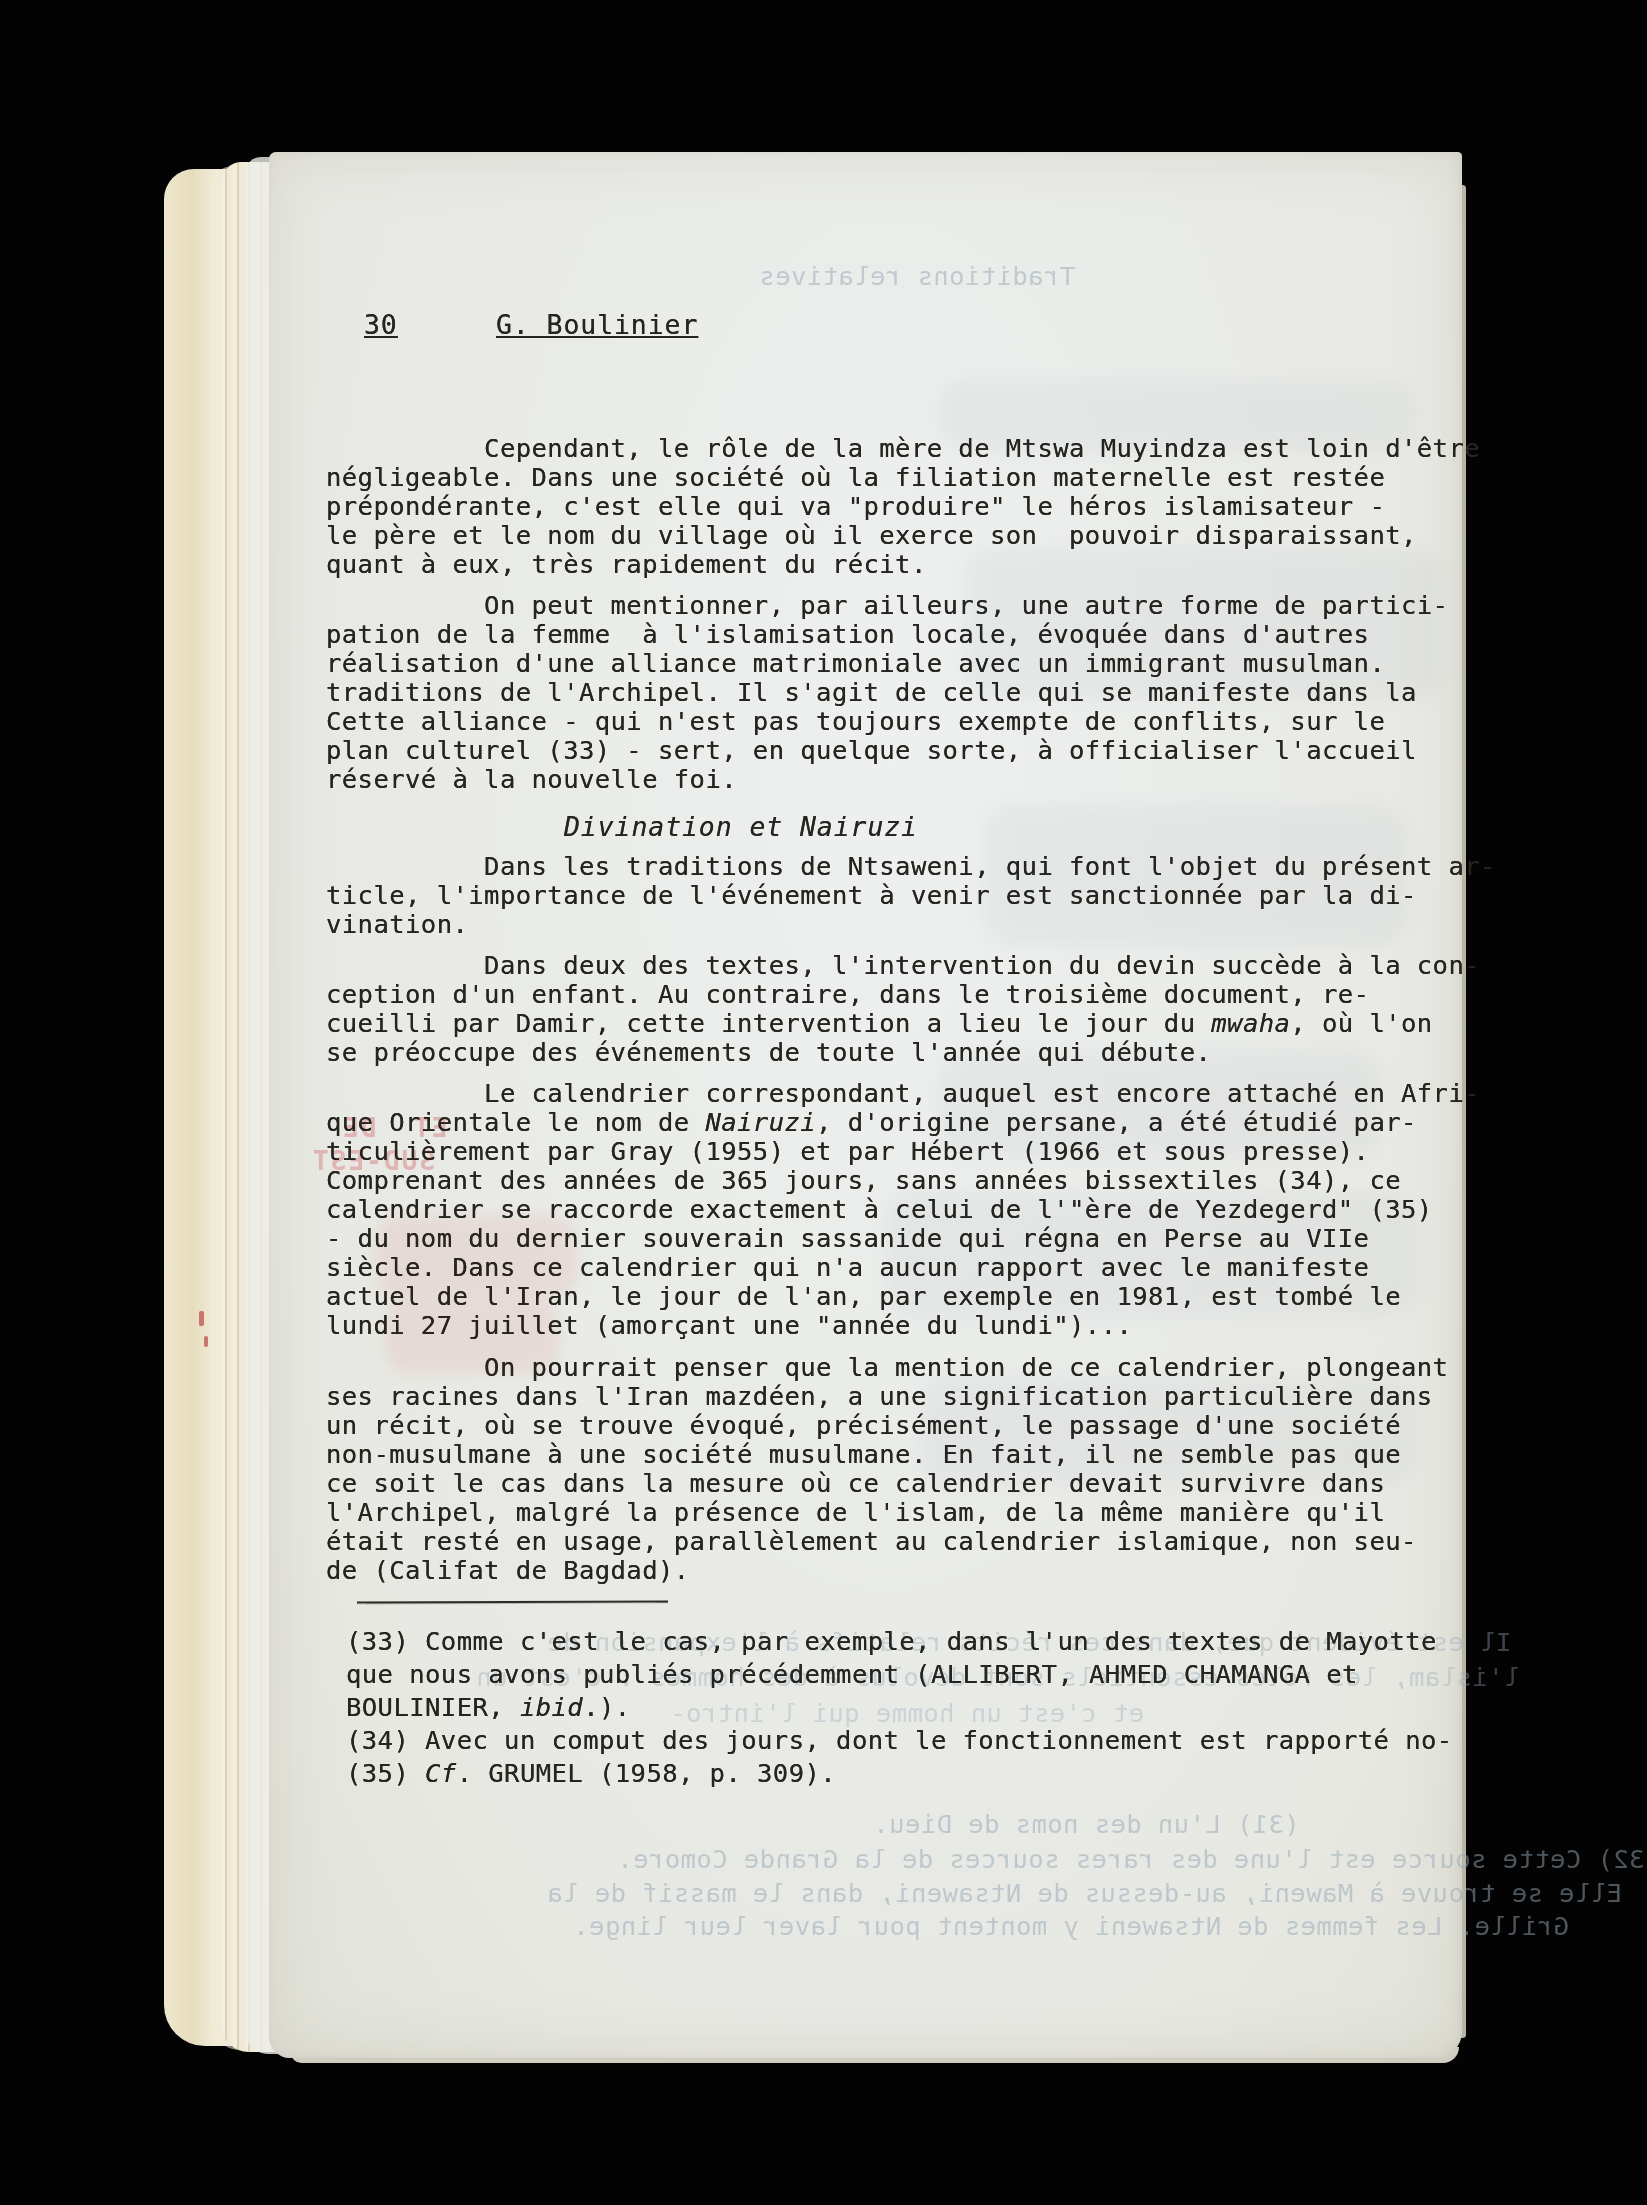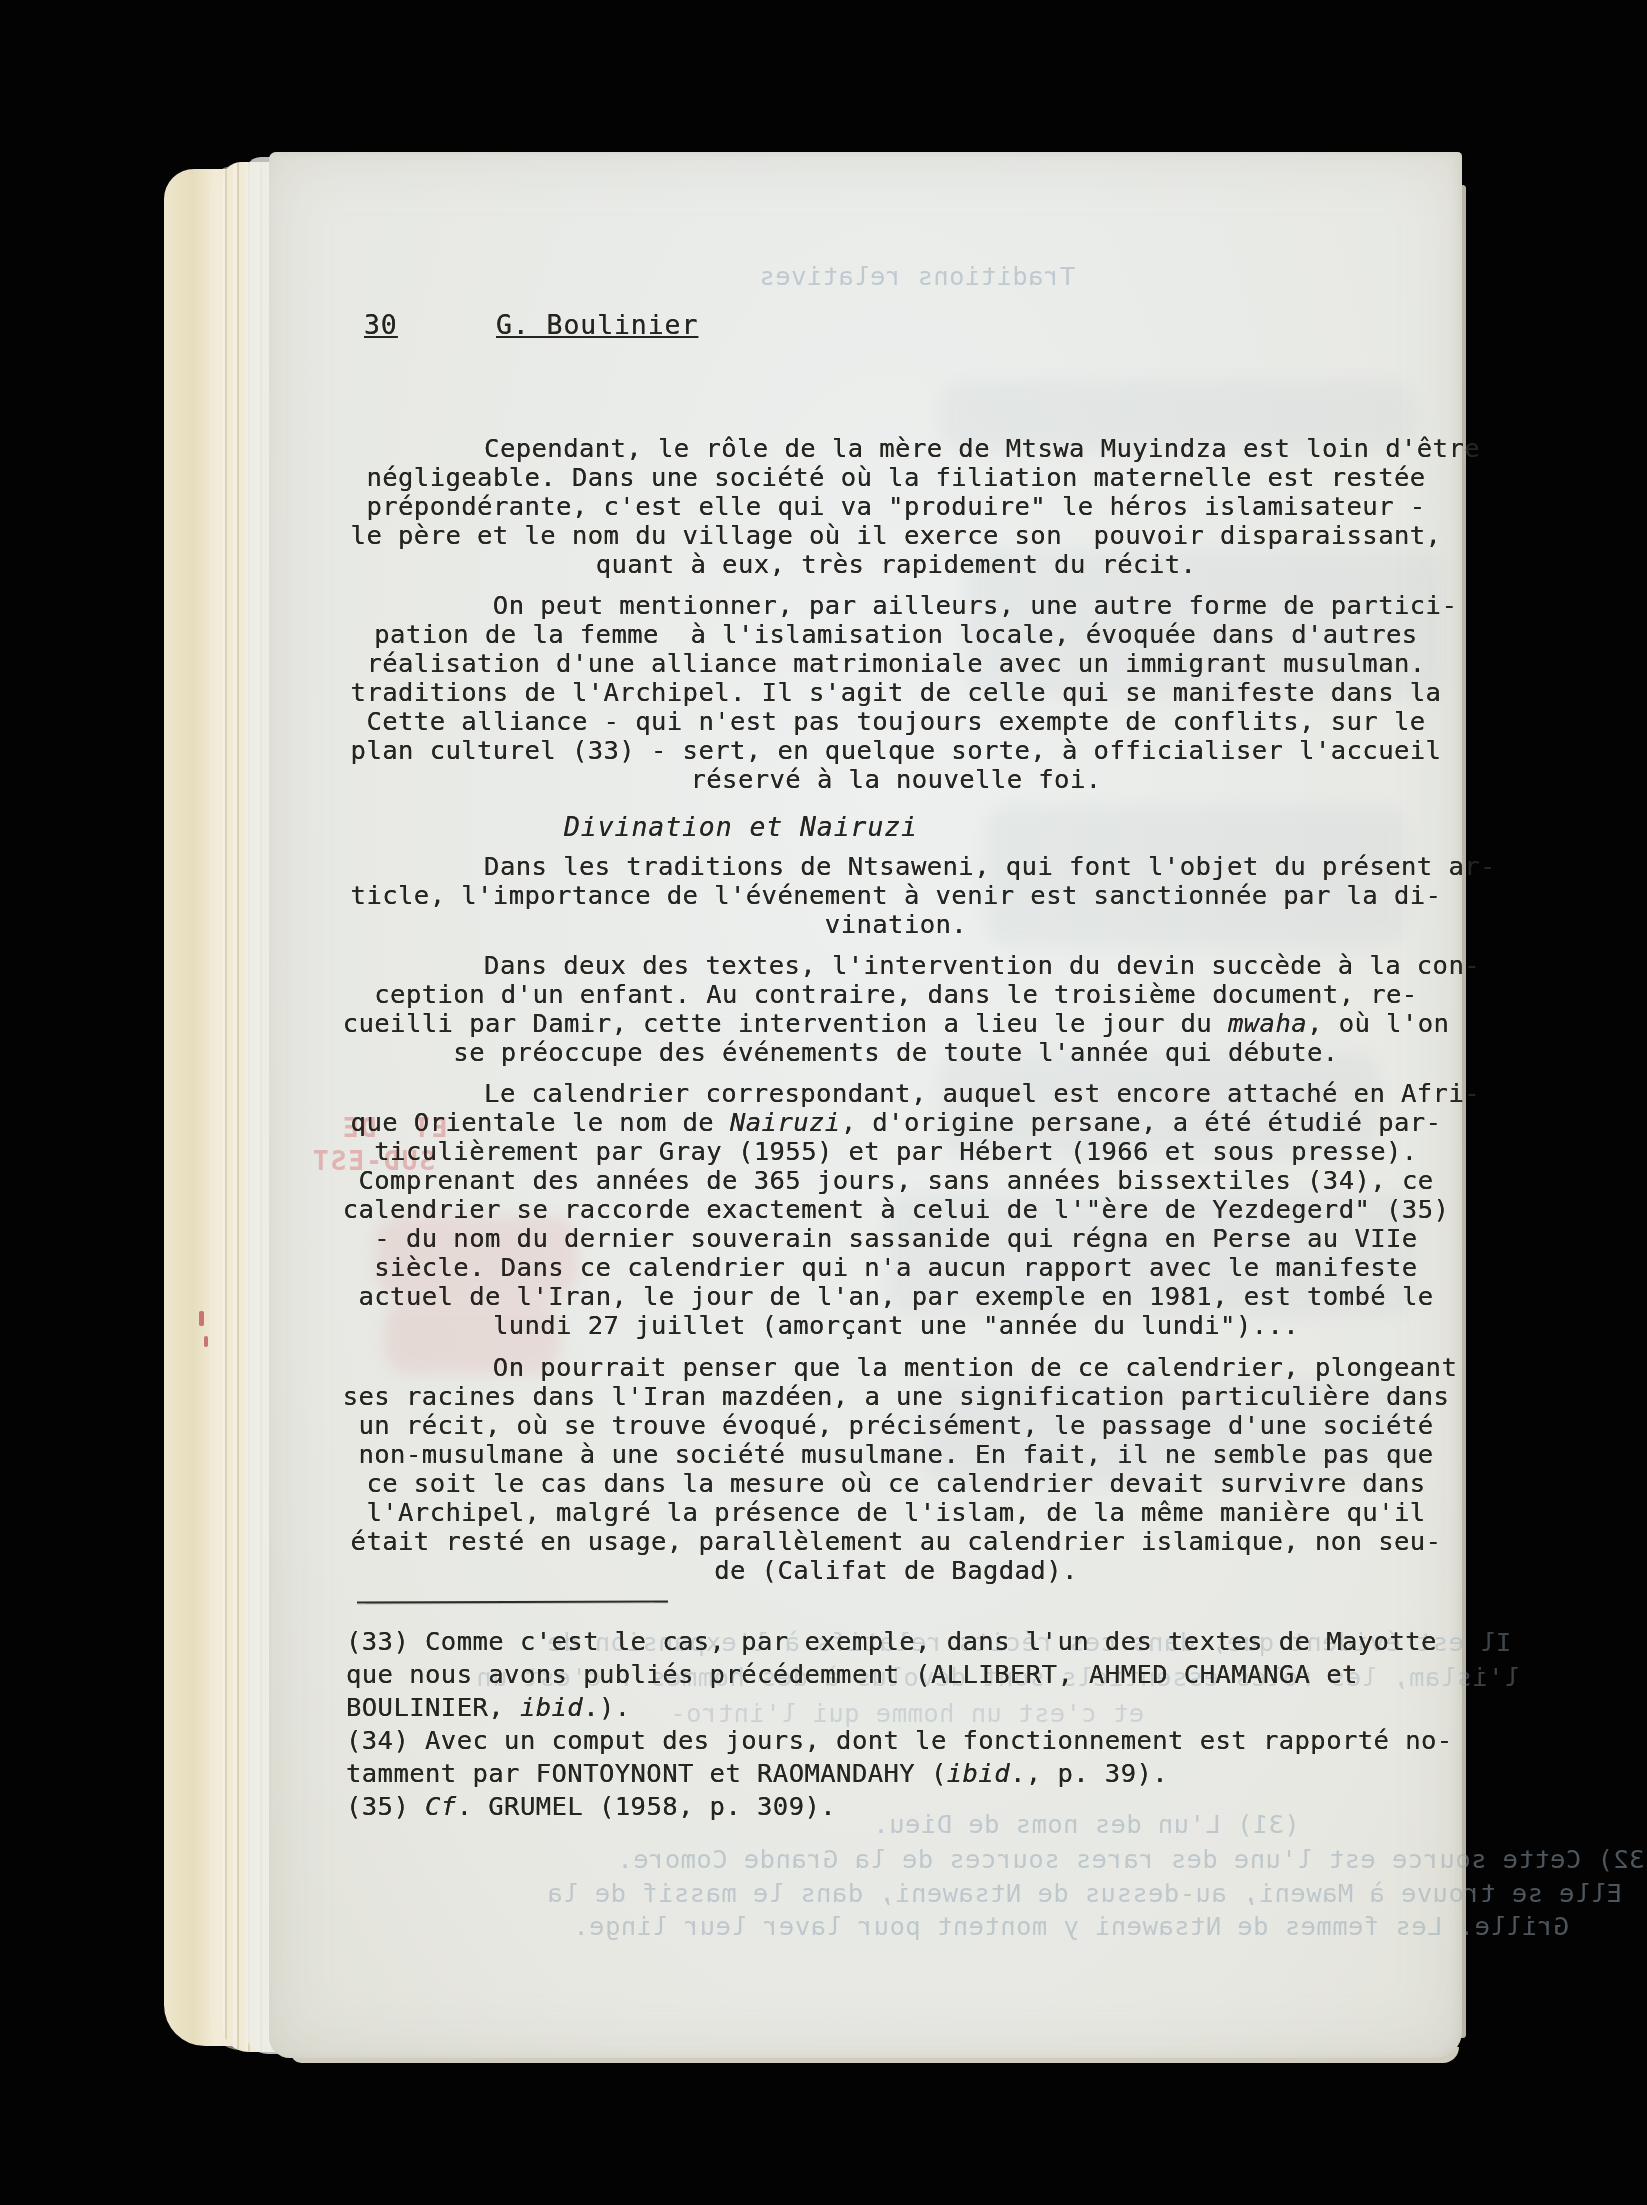--- a/index.html
+++ b/index.html
@@ -22,21 +22,21 @@
     background:#d8d4c6;border-radius:3.5px;opacity:.85;}
   
   .page{position:absolute;left:269px;top:152px;width:1193px;height:1906px;
     background:radial-gradient(ellipse at 52% 32%,#edf0ef 0%,#e9ebe8 42%,#e7e8e2 75%,#e1e1d8 100%);
     border-radius:7px 4.4px 26.5px 21px;
     box-shadow:inset 0 0 62px rgba(176,170,152,.28), inset -3.5px 0 8.8px rgba(150,145,130,.15);}
   
   .textblock{position:absolute;left:57px;top:282px;width:1140px;color:#26241f;}
   .tl{white-space:pre;font-size:25.6px;line-height:29px;letter-spacing:0.4px;
       text-shadow:0 0 0.4px rgba(35,32,28,.85);}
-  .para{margin:0 0 12.4px 0;text-align:center;}
+  .para{margin:0 0 12.4px 0;}
   .section-heading{margin:17.6px 0 10.6px 238px;font-style:italic;font-size:26.5px;line-height:29px;
       letter-spacing:0.9px;text-shadow:0 0 0.4px rgba(35,32,28,.8);}
   .pagehead{position:absolute;top:157px;font-size:26.5px;color:#26241f;letter-spacing:0.9px;
       text-shadow:0 0 0.4px rgba(35,32,28,.85);white-space:pre;text-decoration:underline;}
   .fnrule{width:311px;height:0;border-top:2.6px solid #2d2b26;margin:16px 0 22px 31px;
       transform:rotate(-.2deg);box-shadow:0 0.9px 0 rgba(45,43,38,.25);}
   .fn .tl{line-height:33px;margin-left:20px;}
   
   .ghost{position:absolute;transform:scaleX(-1);color:#96a7b6;opacity:.5;
       filter:blur(0.7px);font-size:25.6px;white-space:pre;letter-spacing:0.4px;}
@@ -138,21 +138,20 @@
 
       <div class="fnrule"></div>
 
       <div class="fn">
           <div class="tl">(33) Comme c'est le cas, par exemple, dans l'un des textes de Mayotte</div>
           <div class="tl">que nous avons publiés précédemment (ALLIBERT, AHMED CHAMANGA et</div>
           <div class="tl">BOULINIER, <i>ibid</i>.).</div>
         </div>
       <div class="fn">
           <div class="tl">(34) Avec un comput des jours, dont le fonctionnement est rapporté no-</div>
-          <div class="tl">tamment par FONTOYNONT et RAOMANDAHY (<i>ibid</i>., p. 39).</div>
         </div>
       <div class="fn">
           <div class="tl">(35) <i>Cf</i>. GRUMEL (1958, p. 309).</div>
         </div>
     </div>
 
   </div>
 </div>
 
 

